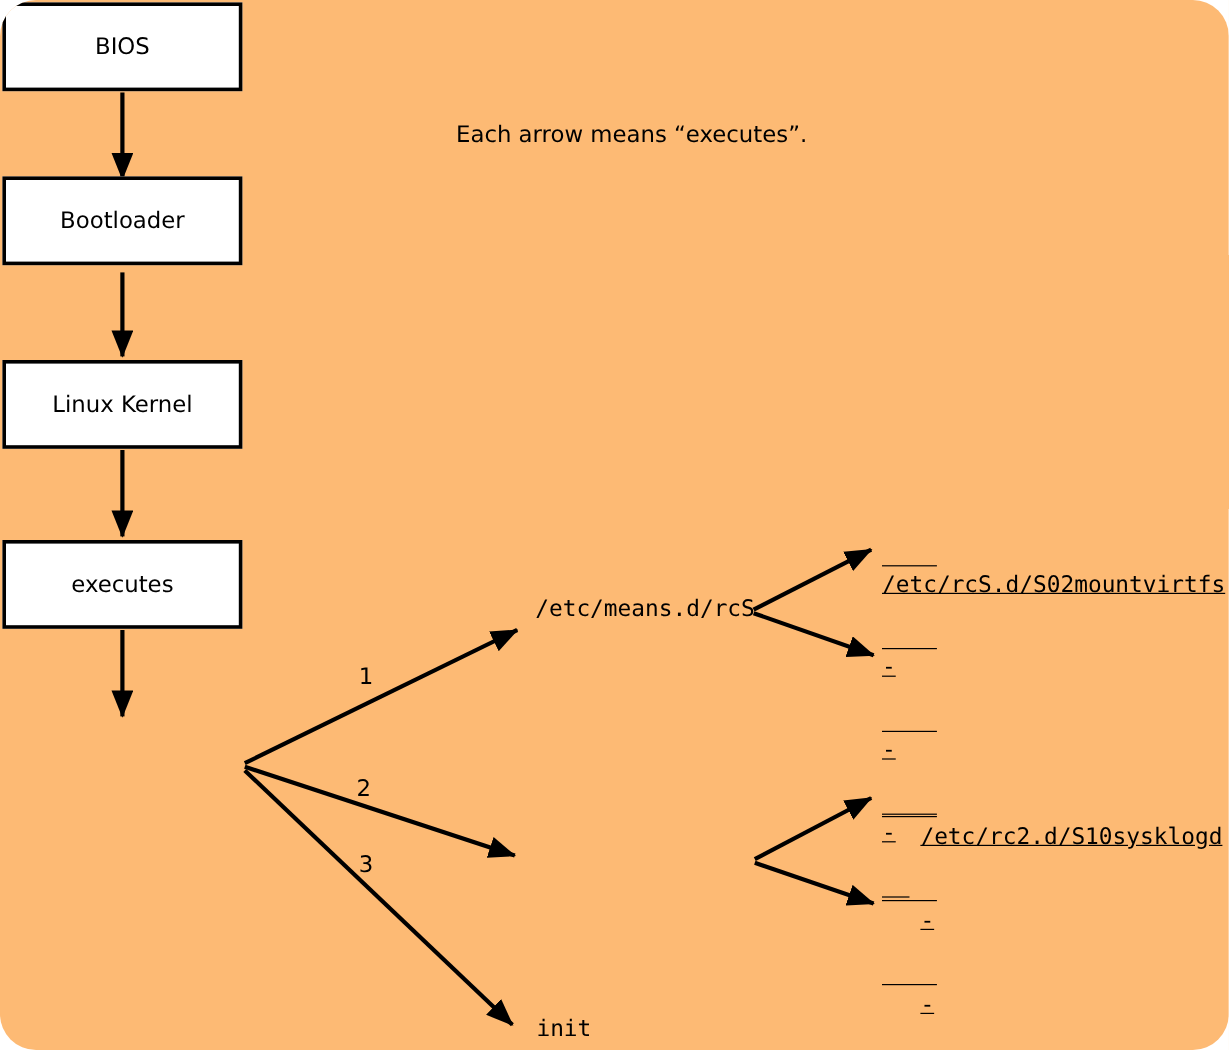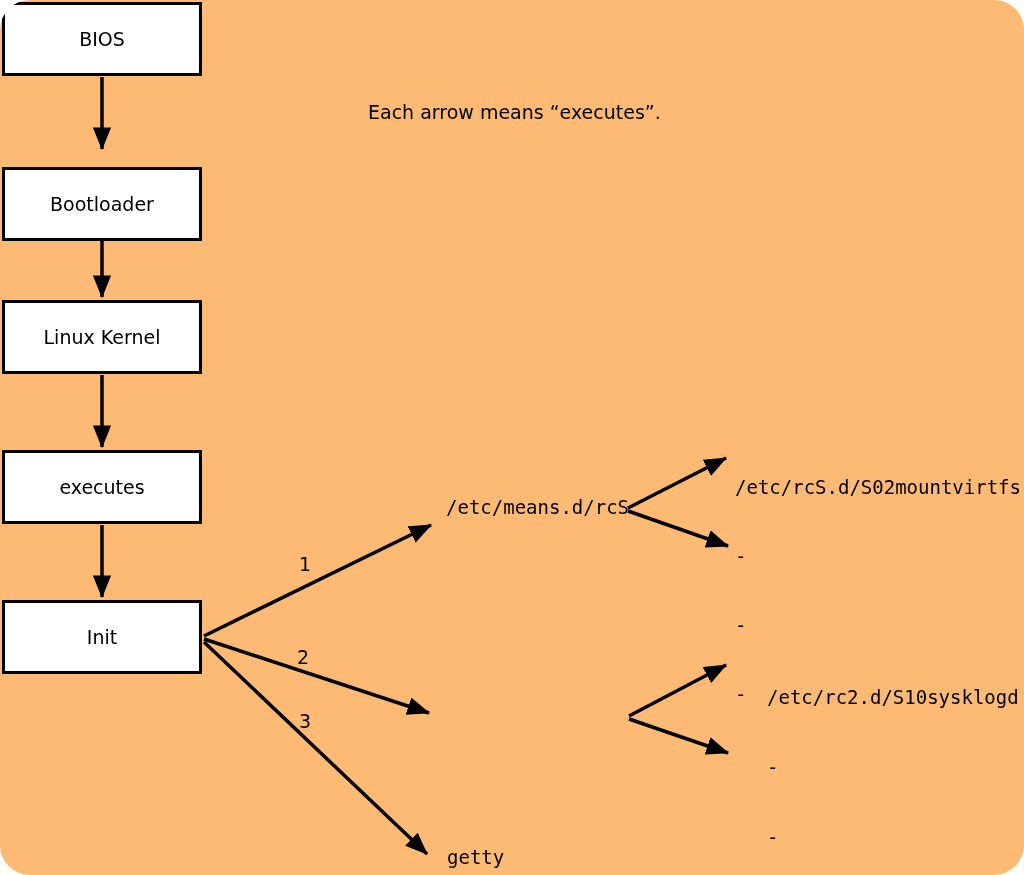--- a/index.html
+++ b/index.html
@@ -36,38 +36,39 @@
     border: 3px solid #000000;
     box-sizing: border-box;
     background: #ffffff;
     display: flex;
     align-items: center;
     justify-content: center;
     font-size: 19px;
   }
   .note {
     position: absolute;
-    left: 368px;
+    left: 380px;
     top: 101px;
     font-size: 19px;
   }
   .edge-num {
     position: absolute;
     font-size: 19px;
   }
   .mono {
     font-family: "DejaVu Sans Mono", monospace;
     font-size: 19px;
     white-space: pre;
   }
   .target-label {
     position: absolute;
   }
   .script-group {
     position: absolute;
+    text-decoration: underline;
   }
   .script-group .line {
     height: 25px;
     line-height: 25px;
   }
   .script-group.rc2 .line {
     height: 26px;
     line-height: 26px;
     margin-left: 32px;
   }
@@ -114,41 +115,38 @@
       <line x1="629" y1="716" x2="726" y2="665" marker-end="url(#ah)"></line>
     </g>
     <g>
       <line x1="629" y1="719" x2="728" y2="753" marker-end="url(#ah)"></line>
     </g>
   </svg>
 
   <div class="node" style="top:2px">
     <span>BIOS</span>
   </div>
-  <div class="node" style="top:167px">
+  <div class="node" style="top:147px">
     <span>Bootloader</span>
   </div>
   <div class="node" style="top:300px">
     <span>Linux Kernel</span>
   </div>
   <div class="node" style="top:450px">
     <span>executes</span>
-  </div>
-  <div class="node" style="top:600px">
-    <span>Init</span>
   </div>
 
   <div class="note">Each arrow means “executes”.</div>
 
   <div class="edge-num" style="left:299px; top:553px">1</div>
   <div class="edge-num" style="left:297px; top:646px">2</div>
   <div class="edge-num" style="left:299px; top:710px">3</div>
 
   <div class="target-label mono" style="left:446px; top:496px">/etc/means.d/rcS</div>
-  <div class="target-label mono" style="left:447px; top:846px">getty</div>
+  <div class="target-label mono" style="left:447px; top:846px">init</div>
 
   <div class="script-group mono" style="left:735px; top:431px">
     <div class="line">/etc/rcS.d/S02mountvirtfs</div>
     <div class="line">-</div>
     <div class="line">-</div>
     <div class="line">-</div>
   </div>
 
   <div class="script-group rc2 mono" style="left:735px; top:640px">
     <div class="line">/etc/rc2.d/S10sysklogd</div>

